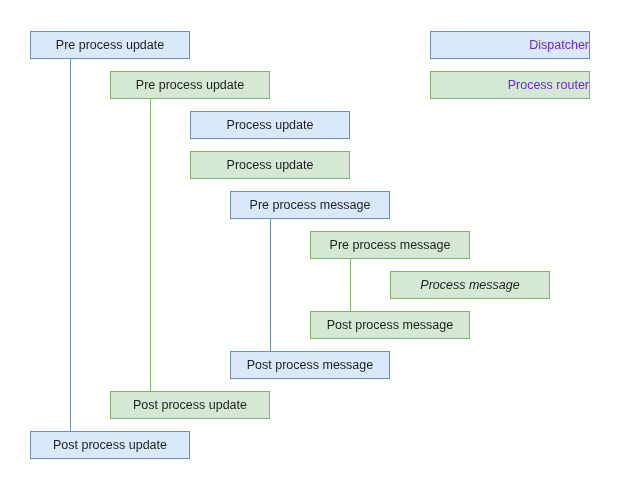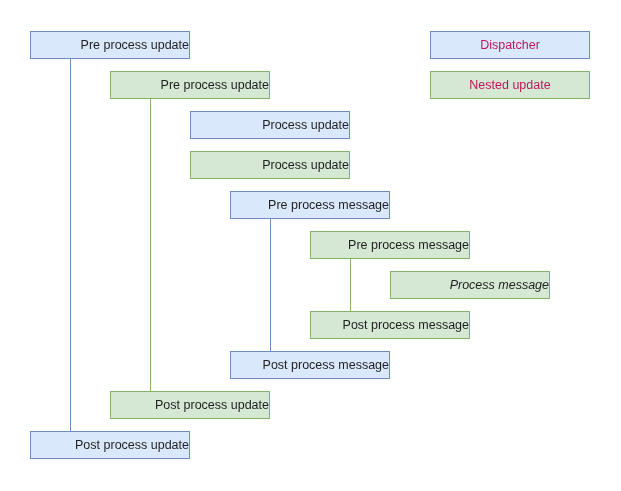--- a/index.html
+++ b/index.html
@@ -16,21 +16,21 @@
     height: 491px;
     background: #ffffff;
     overflow: hidden;
   }
   .node {
     position: absolute;
     box-sizing: border-box;
     width: 160px;
     height: 28px;
     line-height: 26px;
-    text-align: right;
+    text-align: center;
     font-size: 12.5px;
     color: #1f1f1f;
     white-space: nowrap;
     z-index: 2;
   }
   .node.dispatcher {
     background: #dae8fc;
     border: 1px solid #6c8ebf;
   }
   .node.router {
@@ -47,23 +47,23 @@
   }
   .connector.router {
     background: #82b366;
   }
   .legend-node {
     position: absolute;
     box-sizing: border-box;
     width: 160px;
     height: 28px;
     line-height: 26px;
-    text-align: center;
+    text-align: right;
     font-size: 12.5px;
-    color: #be185d;
+    color: #6d28d9;
     white-space: nowrap;
     z-index: 2;
   }
   .legend-node.dispatcher {
     background: #dae8fc;
     border: 1px solid #6c8ebf;
   }
   .legend-node.router {
     background: #d5e8d4;
     border: 1px solid #82b366;
@@ -87,15 +87,15 @@
       <div class="node dispatcher" style="left: 230px; top: 191px;">Pre process message</div>
       <div class="node router" style="left: 310px; top: 231px;">Pre process message</div>
       <div class="node router" style="left: 390px; top: 271px; font-style: italic;">Process message</div>
       <div class="node router" style="left: 310px; top: 311px;">Post process message</div>
       <div class="node dispatcher" style="left: 230px; top: 351px;">Post process message</div>
       <div class="node router" style="left: 110px; top: 391px;">Post process update</div>
       <div class="node dispatcher" style="left: 30px; top: 431px;">Post process update</div>
     </div>
   <div id="legend-layer">
       <div class="legend-node dispatcher" style="left: 430px; top: 31px;">Dispatcher</div>
-      <div class="legend-node router" style="left: 430px; top: 71px;">Nested update</div>
+      <div class="legend-node router" style="left: 430px; top: 71px;">Process router</div>
     </div>
 </div>
 
 </body></html>

